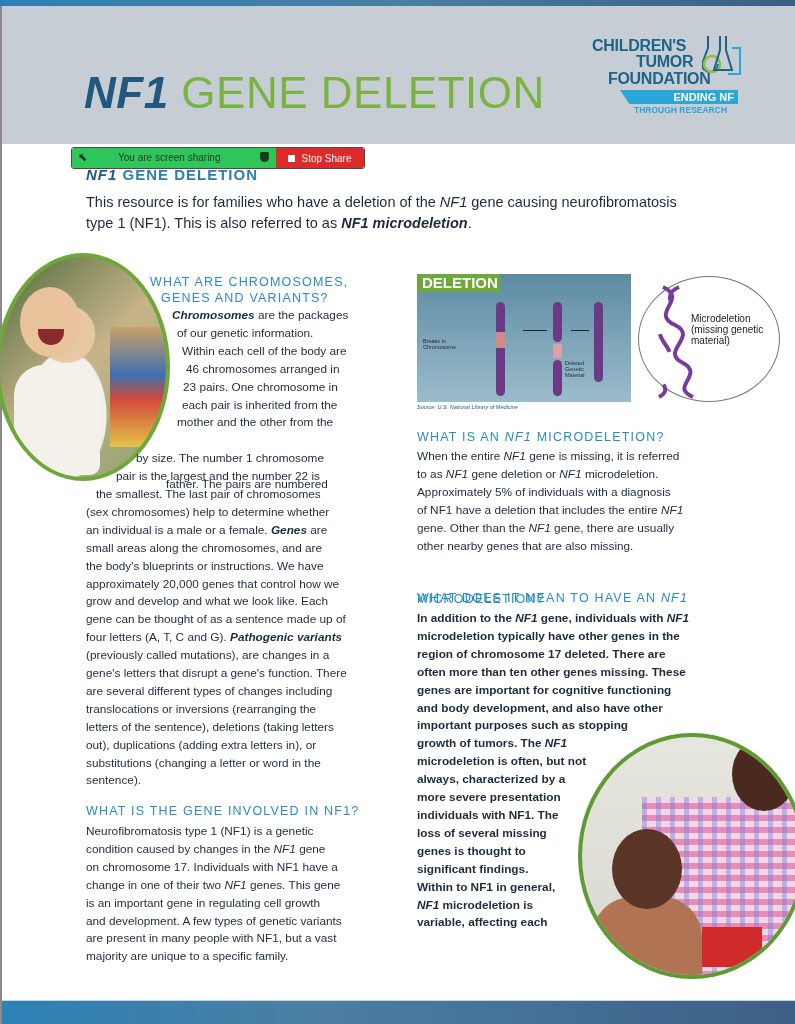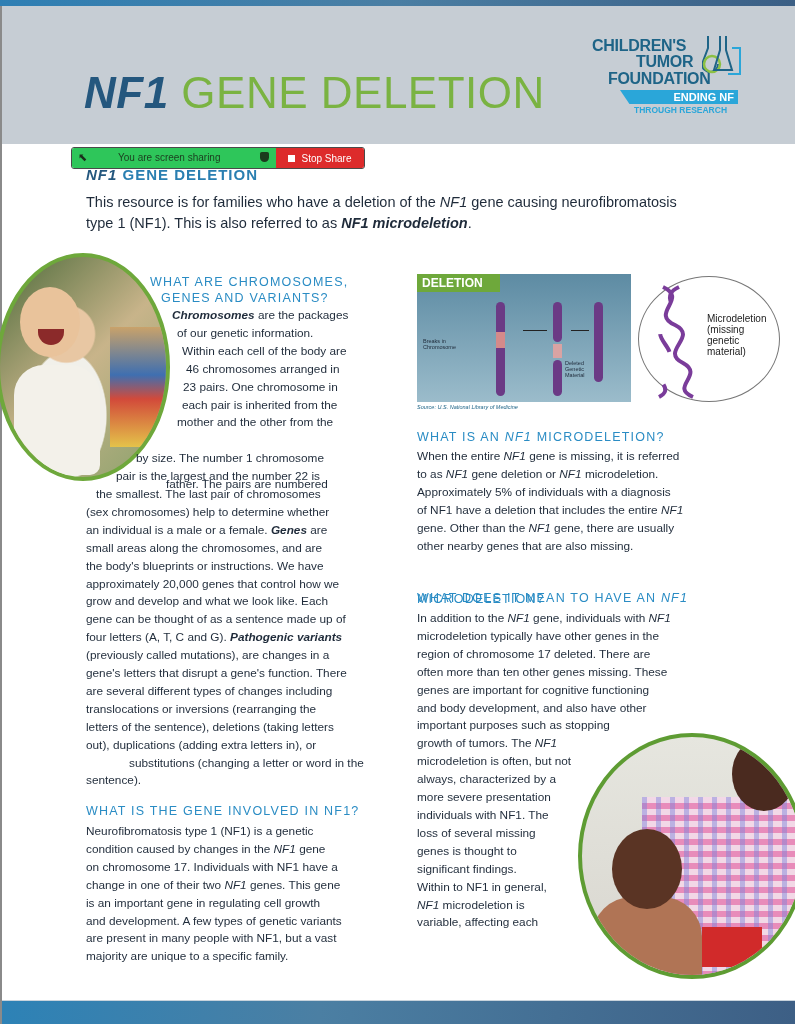--- a/index.html
+++ b/index.html
@@ -32,27 +32,27 @@
   .photo1{position:absolute;left:-4px;top:253px;width:166px;height:220px;border-radius:50%;border:4px solid #6ea83b;overflow:hidden;background:radial-gradient(circle at 40% 35%,#e8c7a3 0 16%,transparent 17%),radial-gradient(ellipse at 40% 72%,#f1f0ea 0 28%,transparent 29%),linear-gradient(135deg,#4e6b3b,#c8b48a 50%,#8aa16c);}
   .photo1 .face{position:absolute;left:20px;top:30px;width:60px;height:70px;border-radius:50%;background:#e9c39b;}
   .photo1 .mouth{position:absolute;left:38px;top:72px;width:26px;height:16px;border-radius:0 0 14px 14px;background:#8b2a2a;}
   .photo1 .dress{position:absolute;left:14px;top:108px;width:86px;height:110px;border-radius:30px 30px 10px 10px;background:#f3f1ea;}
   .photo1 .toys{position:absolute;left:110px;top:70px;width:60px;height:120px;background:linear-gradient(180deg,#c9a26a,#3f6fb0 40%,#d24a3a 60%,#e4c34a);}
   .h2{position:absolute;font-size:12.5px;color:#2a8cc4;letter-spacing:1.2px;line-height:16px;white-space:nowrap;}
   .h2 i{font-style:italic;}
   .body{position:absolute;font-size:11.8px;line-height:17.9px;color:#1f2b3a;}
   .line{display:block;white-space:nowrap;}
   .diagram{position:absolute;left:417px;top:274px;width:214px;height:128px;background:linear-gradient(180deg,#5d8ba3,#9bbccb);}
-  .diagram .tag{position:absolute;left:0;top:0;width:78px;height:18px;background:#6ea83b;color:#fff;font-weight:bold;font-size:12px;line-height:18px;padding-left:5px;}
+  .diagram .tag{position:absolute;left:0;top:0;width:78px;height:18px;background:#6ea83b;color:#fff;font-weight:bold;font-size:15px;line-height:18px;padding-left:5px;}
   .chrom{position:absolute;width:9px;border-radius:5px;background:#6b3a85;}
   .diagram .lbl{position:absolute;font-size:5.5px;color:#1f2b3a;line-height:6px;}
   .diagram .arr{position:absolute;height:1px;background:#222;}
   .source{position:absolute;left:417px;top:404px;font-size:5.5px;font-style:italic;color:#1e6487;}
   .circle2{position:absolute;left:638px;top:276px;width:140px;height:124px;border:1px solid #777;border-radius:50%;background:#fff;}
-  .circle2 .txt{position:absolute;left:68px;top:36px;font-size:10px;line-height:11px;color:#222;}
+  .circle2 .txt{position:absolute;left:52px;top:36px;font-size:10px;line-height:11px;color:#222;}
   .photo2{position:absolute;left:578px;top:733px;width:220px;height:238px;border-radius:50%;border:4px solid #5e9c33;overflow:hidden;background:linear-gradient(180deg,#e6e6df,#d8d6cf);}
   .photo2 .shirt{position:absolute;left:60px;top:60px;width:170px;height:180px;background:repeating-linear-gradient(0deg,#e983b7 0 6px,#f4d8e8 6px 12px),#e983b7;opacity:0.9;}
   .photo2 .shirt2{position:absolute;left:60px;top:60px;width:170px;height:180px;background:repeating-linear-gradient(90deg,rgba(120,130,220,.45) 0 5px,transparent 5px 14px);}
   .photo2 .grandma{position:absolute;left:150px;top:0px;width:64px;height:74px;border-radius:50%;background:#4a2a1f;}
   .photo2 .baby{position:absolute;left:30px;top:92px;width:70px;height:80px;border-radius:50%;background:#5a3424;}
   .photo2 .babybody{position:absolute;left:10px;top:160px;width:110px;height:90px;border-radius:40px 40px 0 0;background:#b07455;}
   .photo2 .red{position:absolute;left:120px;top:190px;width:60px;height:40px;background:#d12a2a;}
   .footer{position:absolute;left:2px;top:1001px;width:793px;height:23px;background:linear-gradient(90deg,#2d82b6,#4b7fa3 40%,#3d5f85);}
   .footline{position:absolute;left:2px;top:1000px;width:793px;height:1px;background:#c8d3dc;}
 </style>
@@ -128,21 +128,21 @@
     <span class="line" style="position: absolute; left: 86px; top: 268.5px;"><span>approximately 20,000 genes that control how we</span></span>
     <span class="line" style="position: absolute; left: 86px; top: 286.4px;"><span>grow and develop and what we look like. Each</span></span>
     <span class="line" style="position: absolute; left: 86px; top: 304.3px;"><span>gene can be thought of as a sentence made up of</span></span>
     <span class="line" style="position: absolute; left: 86px; top: 322.2px;"><span>four letters (A, T, C and G). </span><b style="font-style: italic;">Pathogenic variants</b></span>
     <span class="line" style="position: absolute; left: 86px; top: 340.1px;"><span>(previously called mutations), are changes in a</span></span>
     <span class="line" style="position: absolute; left: 86px; top: 358px;"><span>gene's letters that disrupt a gene's function. There</span></span>
     <span class="line" style="position: absolute; left: 86px; top: 375.9px;"><span>are several different types of changes including</span></span>
     <span class="line" style="position: absolute; left: 86px; top: 393.8px;"><span>translocations or inversions (rearranging the</span></span>
     <span class="line" style="position: absolute; left: 86px; top: 411.7px;"><span>letters of the sentence), deletions (taking letters</span></span>
     <span class="line" style="position: absolute; left: 86px; top: 429.6px;"><span>out), duplications (adding extra letters in), or</span></span>
-    <span class="line" style="position: absolute; left: 86px; top: 447.5px; margin-left: 43px;"><span>substitutions (changing a letter or word in the</span></span>
+    <span class="line" style="position: absolute; left: 86px; top: 447.5px;"><span>substitutions (changing a letter or word in the</span></span>
     <span class="line" style="position: absolute; left: 86px; top: 465.4px;"><span>sentence).</span></span>
   </div>
 
 <div class="h2" style="left:86px;top:803px;">WHAT IS THE GENE INVOLVED IN NF1?</div>
 <div class="body" id="gene-body" style="left:86px;top:823px;">
     <span class="line"><span>Neurofibromatosis type 1 (NF1) is a genetic</span></span>
     <span class="line"><span>condition caused by changes in the </span><i>NF1</i><span> gene</span></span>
     <span class="line"><span>on chromosome 17. Individuals with NF1 have a</span></span>
     <span class="line"><span>change in one of their two </span><i>NF1</i><span> genes. This gene</span></span>
     <span class="line"><span>is an important gene in regulating cell growth</span></span>
@@ -179,21 +179,21 @@
     <span class="line"><span>When the entire </span><i>NF1</i><span> gene is missing, it is referred</span></span>
     <span class="line"><span>to as </span><i>NF1</i><span> gene deletion or </span><i>NF1</i><span> microdeletion.</span></span>
     <span class="line"><span>Approximately 5% of individuals with a diagnosis</span></span>
     <span class="line"><span>of NF1 have a deletion that includes the entire </span><i>NF1</i></span>
     <span class="line"><span>gene. Other than the </span><i>NF1</i><span> gene, there are usually</span></span>
     <span class="line"><span>other nearby genes that are also missing.</span></span>
   </div>
 
 <div class="h2" style="left:417px;top:575px;margin-top:15px;"><span>WHAT DOES IT MEAN TO HAVE AN </span><i>NF1</i></div>
 <div class="h2" style="left:417px;top:591px;">MICRODELETION?</div>
-<div class="body" id="meaning-body" style="left:417px;top:610px;">
+<div class="body" id="meaning-body" style="left:417px;top:610px;font-weight:bold;">
     <span class="line"><span>In addition to the </span><i>NF1</i><span> gene, individuals with </span><i>NF1</i></span>
     <span class="line"><span>microdeletion typically have other genes in the</span></span>
     <span class="line"><span>region of chromosome 17 deleted. There are</span></span>
     <span class="line"><span>often more than ten other genes missing. These</span></span>
     <span class="line"><span>genes are important for cognitive functioning</span></span>
     <span class="line"><span>and body development, and also have other</span></span>
     <span class="line"><span>important purposes such as stopping</span></span>
     <span class="line"><span>growth of tumors. The </span><i>NF1</i></span>
     <span class="line"><span>microdeletion is often, but not</span></span>
     <span class="line"><span>always, characterized by a</span></span>

